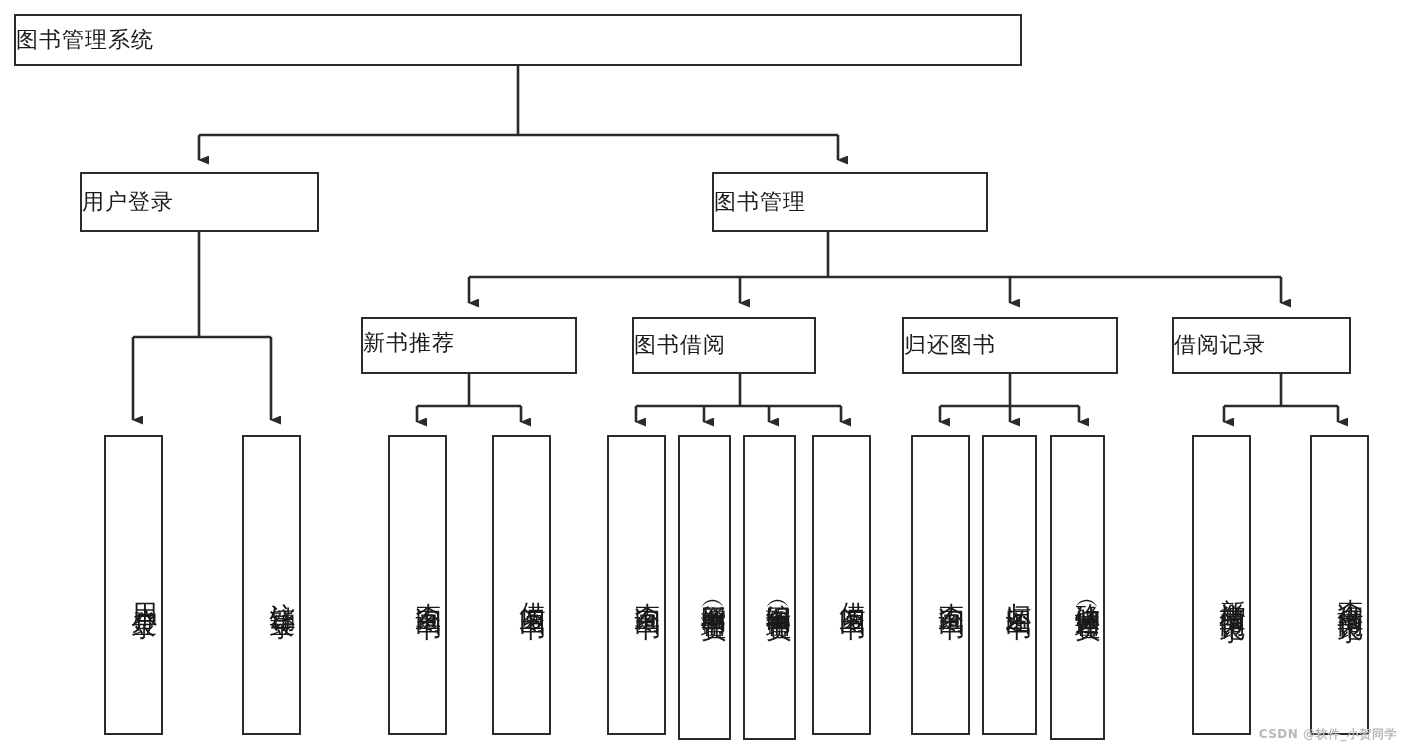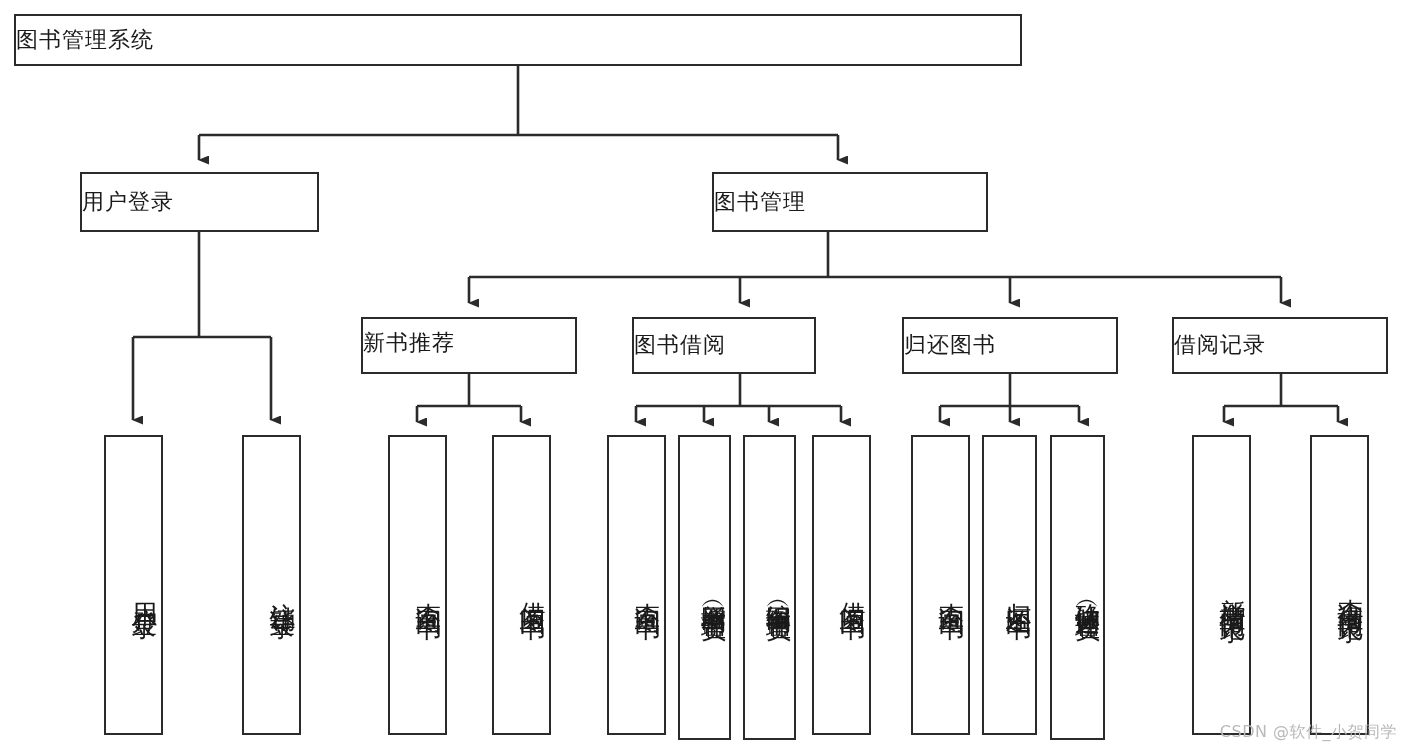--- a/index.html
+++ b/index.html
@@ -48,25 +48,26 @@
   }
   .node.v .txt{
     writing-mode:vertical-rl;
     text-orientation:upright;
     display:block;
   }
   .watermark{
     position:absolute;
     right:8px;
     bottom:4px;
-    font-size:16px;
+    font-size:12px;
     color:#b9b9b9;
     letter-spacing:0.5px;
     z-index:5;
     white-space:nowrap;
+    font-weight:bold;
   }
 </style>
 </head>
 <body>
 
 <div id="stage">
 
   <svg id="edges" viewBox="0 0 1405 747" width="1405" height="747" xmlns="http://www.w3.org/2000/svg">
     <defs>
       <marker id="arrow" markerWidth="9" markerHeight="11" refX="4.5" refY="10" orient="auto" markerUnits="userSpaceOnUse">
@@ -134,21 +135,21 @@
   </div>
 
   <div class="node h" style="left:632px;top:317px;width:184px;height:57px;">
     <span class="txt">图书借阅</span>
   </div>
 
   <div class="node h" style="left:902px;top:317px;width:216px;height:57px;">
     <span class="txt">归还图书</span>
   </div>
 
-  <div class="node h" style="left:1172px;top:317px;width:216px;height:57px;">
+  <div class="node h" style="left:1172px;top:317px;width:179px;height:57px;">
     <span class="txt">借阅记录</span>
   </div>
 
   <div class="node v" style="left:104px;top:435px;width:59px;height:300px;">
     <span class="txt">用户登录</span>
   </div>
 
   <div class="node v" style="left:242px;top:435px;width:59px;height:300px;">
     <span class="txt">注销登录</span>
   </div>

